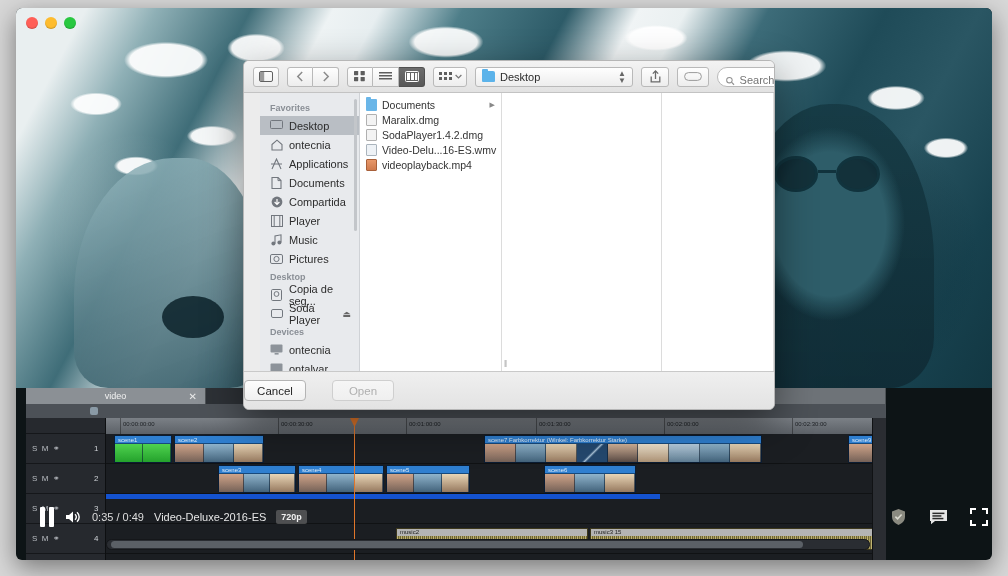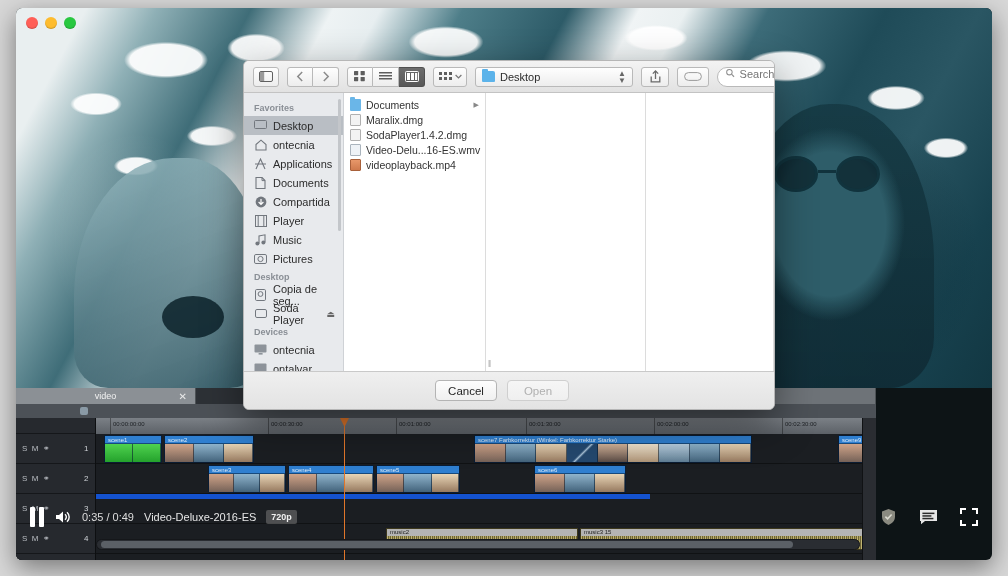--- a/index.html
+++ b/index.html
@@ -78,21 +78,21 @@
     content:""; position:absolute; left:88px; top:138px; width:62px; height:42px;
     border-radius:50%; background:rgba(12,34,42,.85);
   }
 
   
   .traffic{ position:absolute; left:10px; top:9px; display:flex; gap:7px; z-index:30;}
   .tl{ width:12px;height:12px;border-radius:50%; box-shadow:inset 0 -1px 1px rgba(0,0,0,.2);}
   .tl.red{background:#ff5f57;} .tl.yel{background:#febc2e;} .tl.grn{background:#28c840;}
 
   
-  .timeline{ position:absolute; left:0; top:380px; width:860px; height:172px; background:#23262b;}
+  .timeline{ position:absolute; left:10px; top:380px; width:860px; height:172px; background:#23262b;}
   .tl-tabs{ position:relative; height:16px; background:#6e7378; display:flex;}
   .tl-tab{
     height:16px; display:flex; align-items:center; justify-content:center;
     font-size:9px; color:#f2f2f2; position:relative; border-right:1px solid #4d5256;
   }
   .tl-tab.t1{ width:180px; background:#8b9095;}
   .tl-tab.t2{ width:290px; background:#2d3136;}
   .tl-tab .x{ position:absolute; right:8px; font-size:10px; color:#e9e9e9;}
   .tl-tab.rest{ flex:1; background:#6e7378;}
 
@@ -187,26 +187,26 @@
   .pathbtn{
     height:20px; flex:0 0 158px; border:1px solid #b9b9b9; border-radius:3px;
     background:linear-gradient(180deg,#fefefe,#ededed); display:flex; align-items:center;
     padding:0 6px; gap:5px; font-size:11px; color:#2b2b2b;
   }
   .folder-ic{ width:13px;height:11px;background:#5cb3ea;border-radius:1px 2px 1px 1px; position:relative;}
   .folder-ic:before{content:"";position:absolute;left:0;top:-2px;width:6px;height:3px;background:#5cb3ea;border-radius:1px 1px 0 0;}
   .stepper{ margin-left:auto; font-size:8px; line-height:7px; color:#666; text-align:center;}
   .searchbox{
     height:20px; flex:0 0 112px; border:1px solid #b9b9b9; border-radius:10px; background:#fff;
-    display:flex; align-items:flex-start; padding:0 8px; gap:5px; font-size:11px; color:#9a9a9a;
+    display:flex; align-items:flex-end; padding:0 8px; gap:5px; font-size:11px; color:#9a9a9a;
   }
   .searchbox input{ border:0; outline:0; font-size:11px; color:#555; width:100%; background:transparent;
                     font-family:"Liberation Sans", sans-serif;}
 
-  .f-body{ flex:1; display:flex; min-height:0; background:#c2410c;}
+  .f-body{ flex:1; display:flex; min-height:0; background:#c2410c;margin-left:16px;}
   .f-side{ width:100px; background:#e8eaed; border-right:1px solid #cfd2d6; overflow:hidden; padding-top:6px;
            position:relative;}
   .s-head{ font-size:9px; color:#8a8f96; font-weight:bold; padding:4px 0 3px 10px;}
   .s-item{ height:19px; display:flex; align-items:center; gap:6px; padding-left:10px; font-size:11px; color:#2c2c2c;}
   .s-item.sel{ background:#b9bec4; }
   .s-ic{ width:13px;height:12px; flex:0 0 13px; color:#7b8087; display:flex;align-items:center;justify-content:center;}
   .s-eject{ margin-left:auto; margin-right:8px; font-size:9px; color:#666;}
   .side-scroll{ position:absolute; right:2px; top:6px; width:3px; height:132px; background:#c3c6ca; border-radius:2px;}
 
   .f-cols{ flex:1; display:flex; min-width:0; background:#fff;}
@@ -219,28 +219,28 @@
   .ficon{ width:11px; height:12px; flex:0 0 11px;}
   .ficon.folder{ background:#6ab6e8; border-radius:1px; position:relative;}
   .ficon.folder:before{content:"";position:absolute;left:0;top:-2px;width:5px;height:3px;background:#6ab6e8;border-radius:1px 1px 0 0;}
   .ficon.dmg{ background:#f3f3f3; border:1px solid #b0b0b0; border-radius:1px;}
   .ficon.wmv{ background:#eef2f6; border:1px solid #aab4bd; border-radius:1px;}
   .ficon.mp4{ background:linear-gradient(180deg,#e8986a,#cf7a4d); border:1px solid #a8603a; border-radius:1px;}
   .col-resize{ position:absolute; left:2px; bottom:4px; font-size:8px; color:#999; letter-spacing:-1px;}
 
   .f-footer{
     height:38px; background:linear-gradient(180deg,#efefef,#e3e3e3); border-top:1px solid #c9c9c9;
-    display:flex; align-items:center; justify-content:center; gap:10px; padding-right:14px;
+    display:flex; align-items:center; justify-content:flex-start; gap:10px; padding-right:14px;
   }
   .dbtn{
     min-width:62px; height:21px; border:1px solid #b4b4b4; border-radius:4px;
     background:linear-gradient(180deg,#fdfdfd,#f0f0f0); font-size:11.5px; color:#262626;
     display:flex; align-items:center; justify-content:center;
   }
-  .dbtn.disabled{ color:#b0b0b0; background:linear-gradient(180deg,#f6f6f6,#efefef); border-color:#cfcfcf;}
+  .dbtn.disabled{ color:#b0b0b0; background:linear-gradient(180deg,#f6f6f6,#efefef); border-color:#cfcfcf;margin-left:16px;}
   svg{ display:block; }
 </style>
 </head>
 <body>
 
 <div id="app-window">
 
   <div class="video-stage">
     <div class="subject-l"></div>
     <div class="subject-r"></div>

